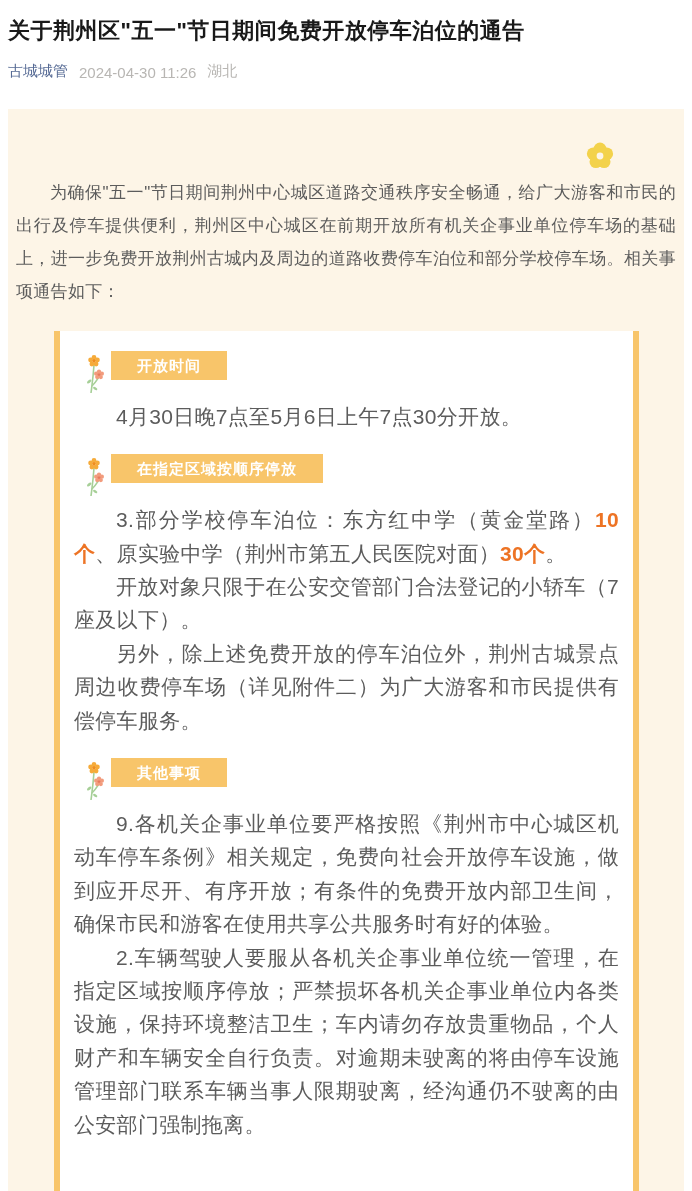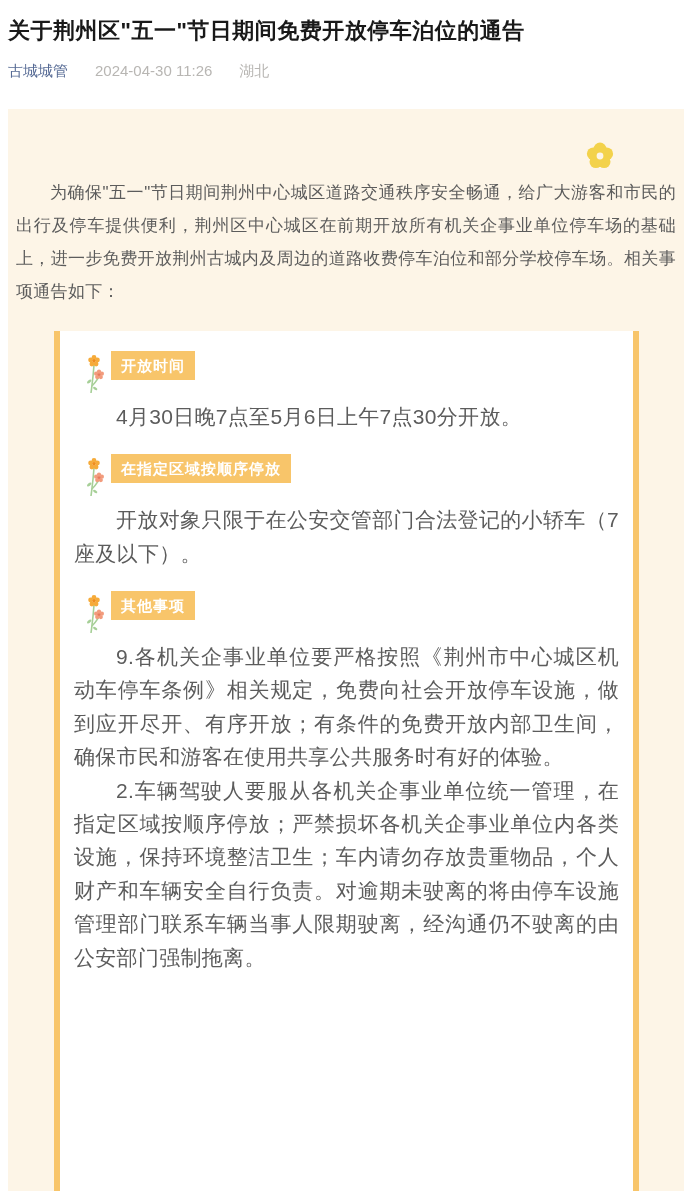--- a/index.html
+++ b/index.html
@@ -1,39 +1,39 @@
 <!DOCTYPE html>
 <html style="--cream-bg: #fdf5e7; --accent-orange: #f8c56a; --em-orange: #ed7324; --body-text: #5c5c5c; --link-blue: #576b95; --meta-gray: #b8b6b3; --flower-yellow: #f3d24b;"><head>
 <meta charset="utf-8">
 <style>
   html,body{margin:0;padding:0;width:692px;height:1191px;overflow:hidden;background:#ffffff;}
   body{font-family:"Liberation Sans","DejaVu Sans",sans-serif;}
 
   .header{padding:16px 8px 0;}
   .title{margin:0;font-size:22px;line-height:1.4;color:#191919;font-weight:700;letter-spacing:.5px;}
-  .meta{margin-top:15px;font-size:15px;display:flex;gap:27px;align-items:flex-start;}
+  .meta{margin-top:15px;font-size:15px;display:flex;gap:11px;align-items:flex-end;}
   .author{color:var(--link-blue,#576b95);text-decoration:none;cursor:pointer;}
   .meta-time,.meta-region{color:var(--meta-gray,#b8b6b3);}
 
   .content{margin:28px 8px 0;background:var(--cream-bg,#fdf5e7);padding:33px 8px 0;
            position:relative;min-height:1081px;box-sizing:border-box;}
   .flower-big{width:28px;height:28px;margin:0 62px 6px auto;}
   .intro{margin:6px 0 0;font-size:17px;line-height:33px;color:var(--body-text,#5c5c5c);
          text-align:justify;text-indent:2em;letter-spacing:.3px;}
 
   .notice-box{margin:23px 37px 0 38px;background:#ffffff;
               border-left:6px solid var(--accent-orange,#f8c56a);
               border-right:6px solid var(--accent-orange,#f8c56a);
               padding:20px 14px 40px;min-height:900px;box-sizing:border-box;}
 
   .sec-heading{display:flex;align-items:flex-start;gap:7px;margin:21px 0 6px;padding-left:12px;}
   .sec-heading:first-child{margin-top:0;}
   .sprig{width:18px;height:40px;flex:none;margin-top:3px;}
   .badge{background:var(--accent-orange,#f8c56a);color:#ffffff;font-weight:700;font-size:15px;
-         line-height:17px;padding:6px 10px;letter-spacing:1px;}
+         line-height:17px;padding:6px 26px;letter-spacing:1px;}
 
   .body-par{margin:0;font-size:21px;line-height:33.4px;color:var(--body-text,#5c5c5c);
             text-align:justify;text-indent:2em;letter-spacing:.3px;}
   .em{color:var(--em-orange,#ed7324);font-weight:700;}
 </style>
 </head>
 <body>
 
 <div class="page">
 
@@ -108,21 +108,23 @@
       <circle cx="13" cy="17.5" r="2.1"></circle>
                 <circle cx="15.9" cy="19.7" r="2.1"></circle>
                 <circle cx="14.8" cy="23.1" r="2.1"></circle>
       <circle cx="11.2" cy="23.1" r="2.1"></circle>
                 <circle cx="10.1" cy="19.7" r="2.1"></circle>
     </g>
     <circle cx="13" cy="20.4" r="1.5" fill="#e8795a"></circle>
   </svg>
 <span class="badge">在指定区域按顺序停放</span>
           </div>
+          <p class="body-par"><span>3.部分学校停车泊位：东方红中学（黄金堂路）</span><span class="em">10个</span><span>、原实验中学（荆州市第五人民医院对面）</span><span class="em">30个</span><span>。</span></p>
           <p class="body-par"><span>开放对象只限于在公安交管部门合法登记的小轿车（7座及以下）。</span></p>
+          <p class="body-par"><span>另外，除上述免费开放的停车泊位外，荆州古城景点周边收费停车场（详见附件二）为广大游客和市民提供有偿停车服务。</span></p>
           <div class="sec-heading">
   <svg class="sprig" viewBox="0 0 18 40" xmlns="http://www.w3.org/2000/svg">
     <path d="M5,39 C6,31 7,25 8,11" stroke="#a6cf97" stroke-width="1.6" fill="none"></path>
     <path d="M6,32 C9,29 11,26 13,23" stroke="#a6cf97" stroke-width="1.4" fill="none"></path>
     <ellipse cx="3.2" cy="27.5" rx="2.6" ry="1.4" transform="rotate(-40 3.2 27.5)" fill="#a6cf97"></ellipse>
     <ellipse cx="9.2" cy="34.5" rx="2.4" ry="1.3" transform="rotate(35 9.2 34.5)" fill="#a6cf97"></ellipse>
     <g fill="#f6ab3a">
       <circle cx="8" cy="3.5" r="2.4"></circle>
                 <circle cx="11.4" cy="6" r="2.4"></circle>
                 <circle cx="10.1" cy="10" r="2.4"></circle>

